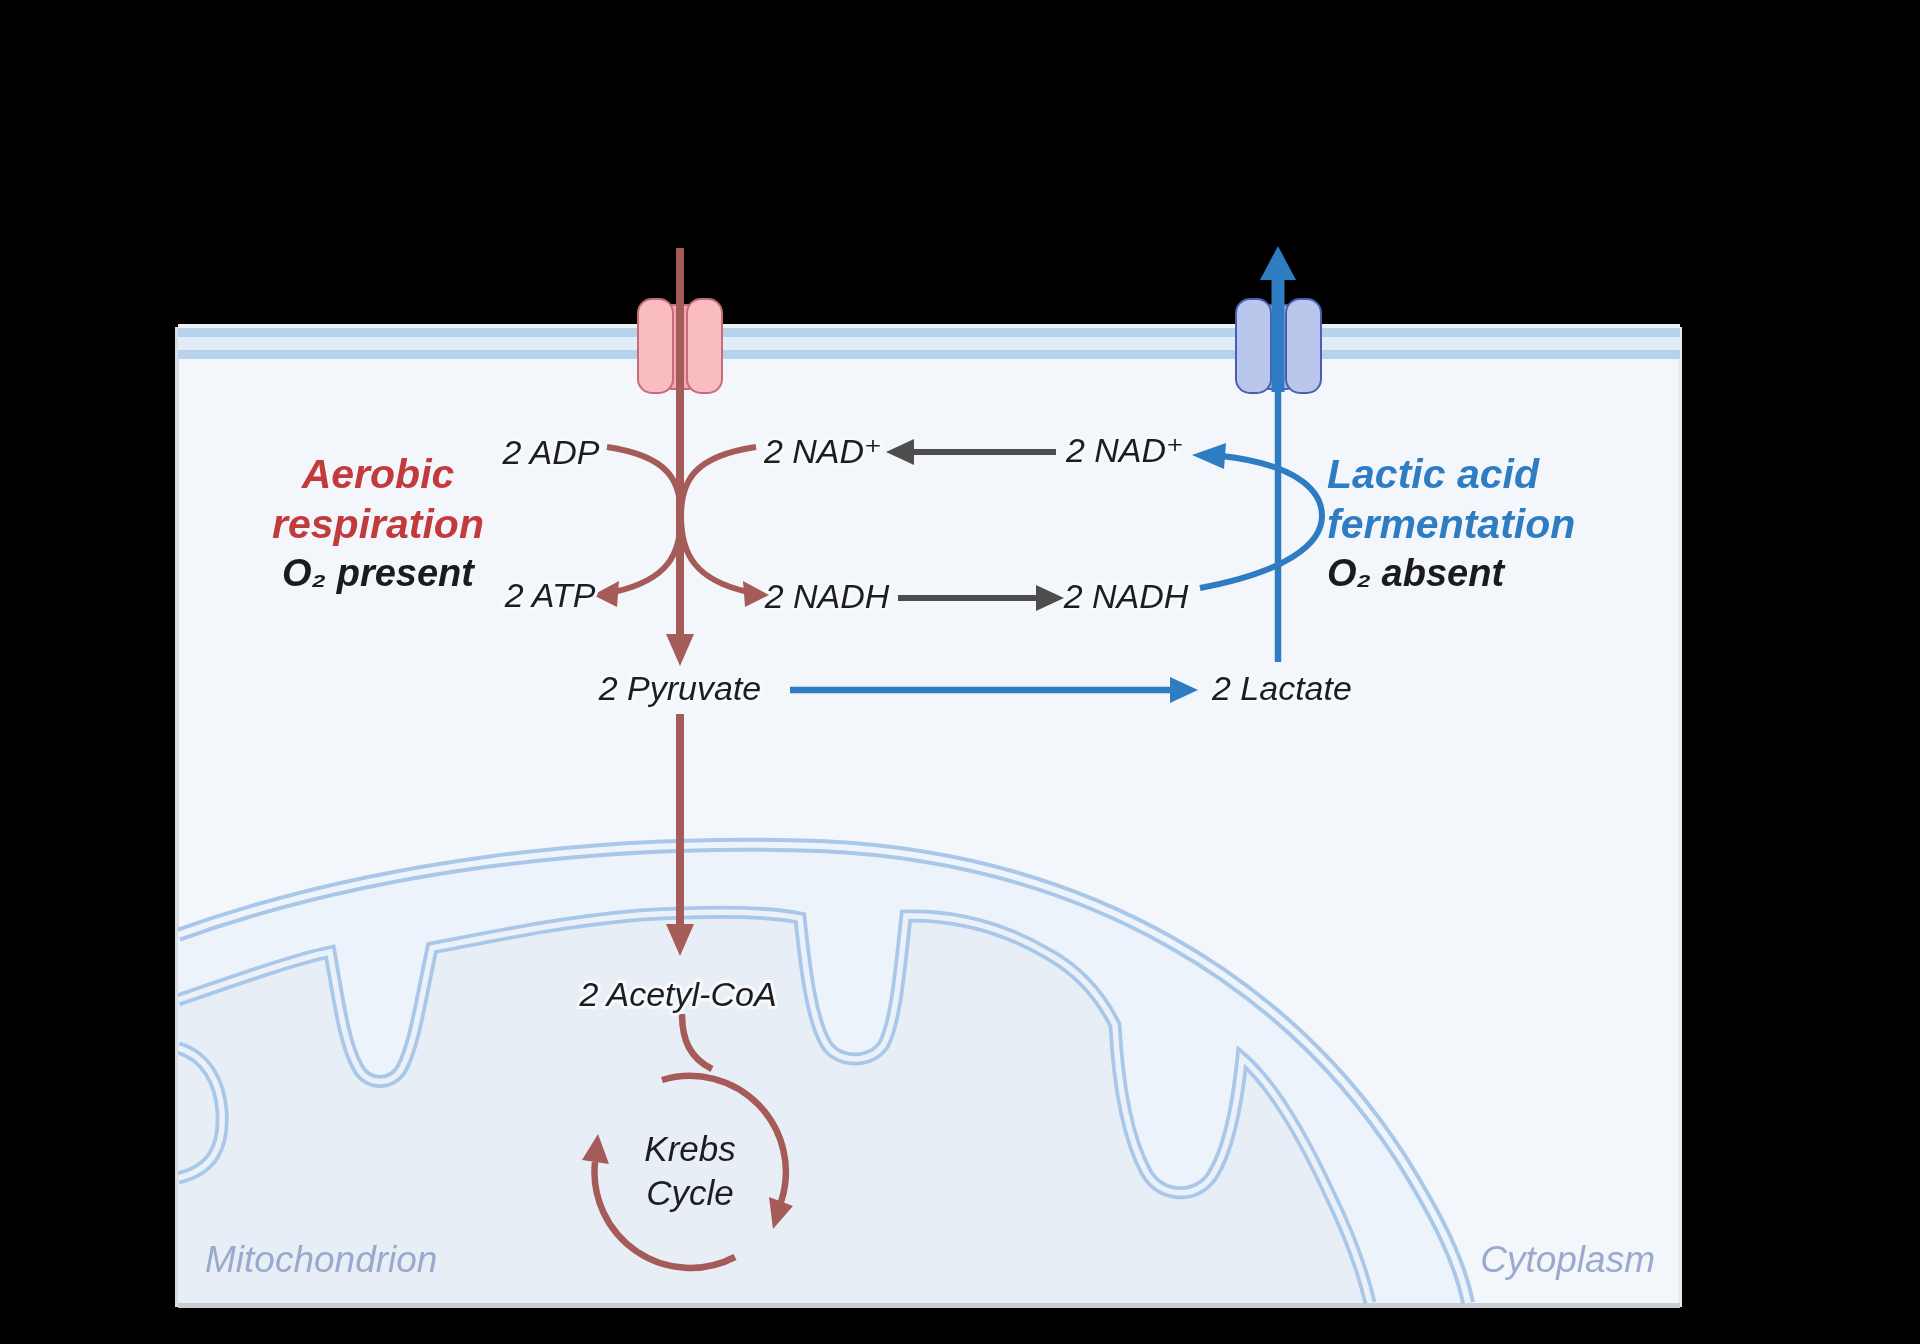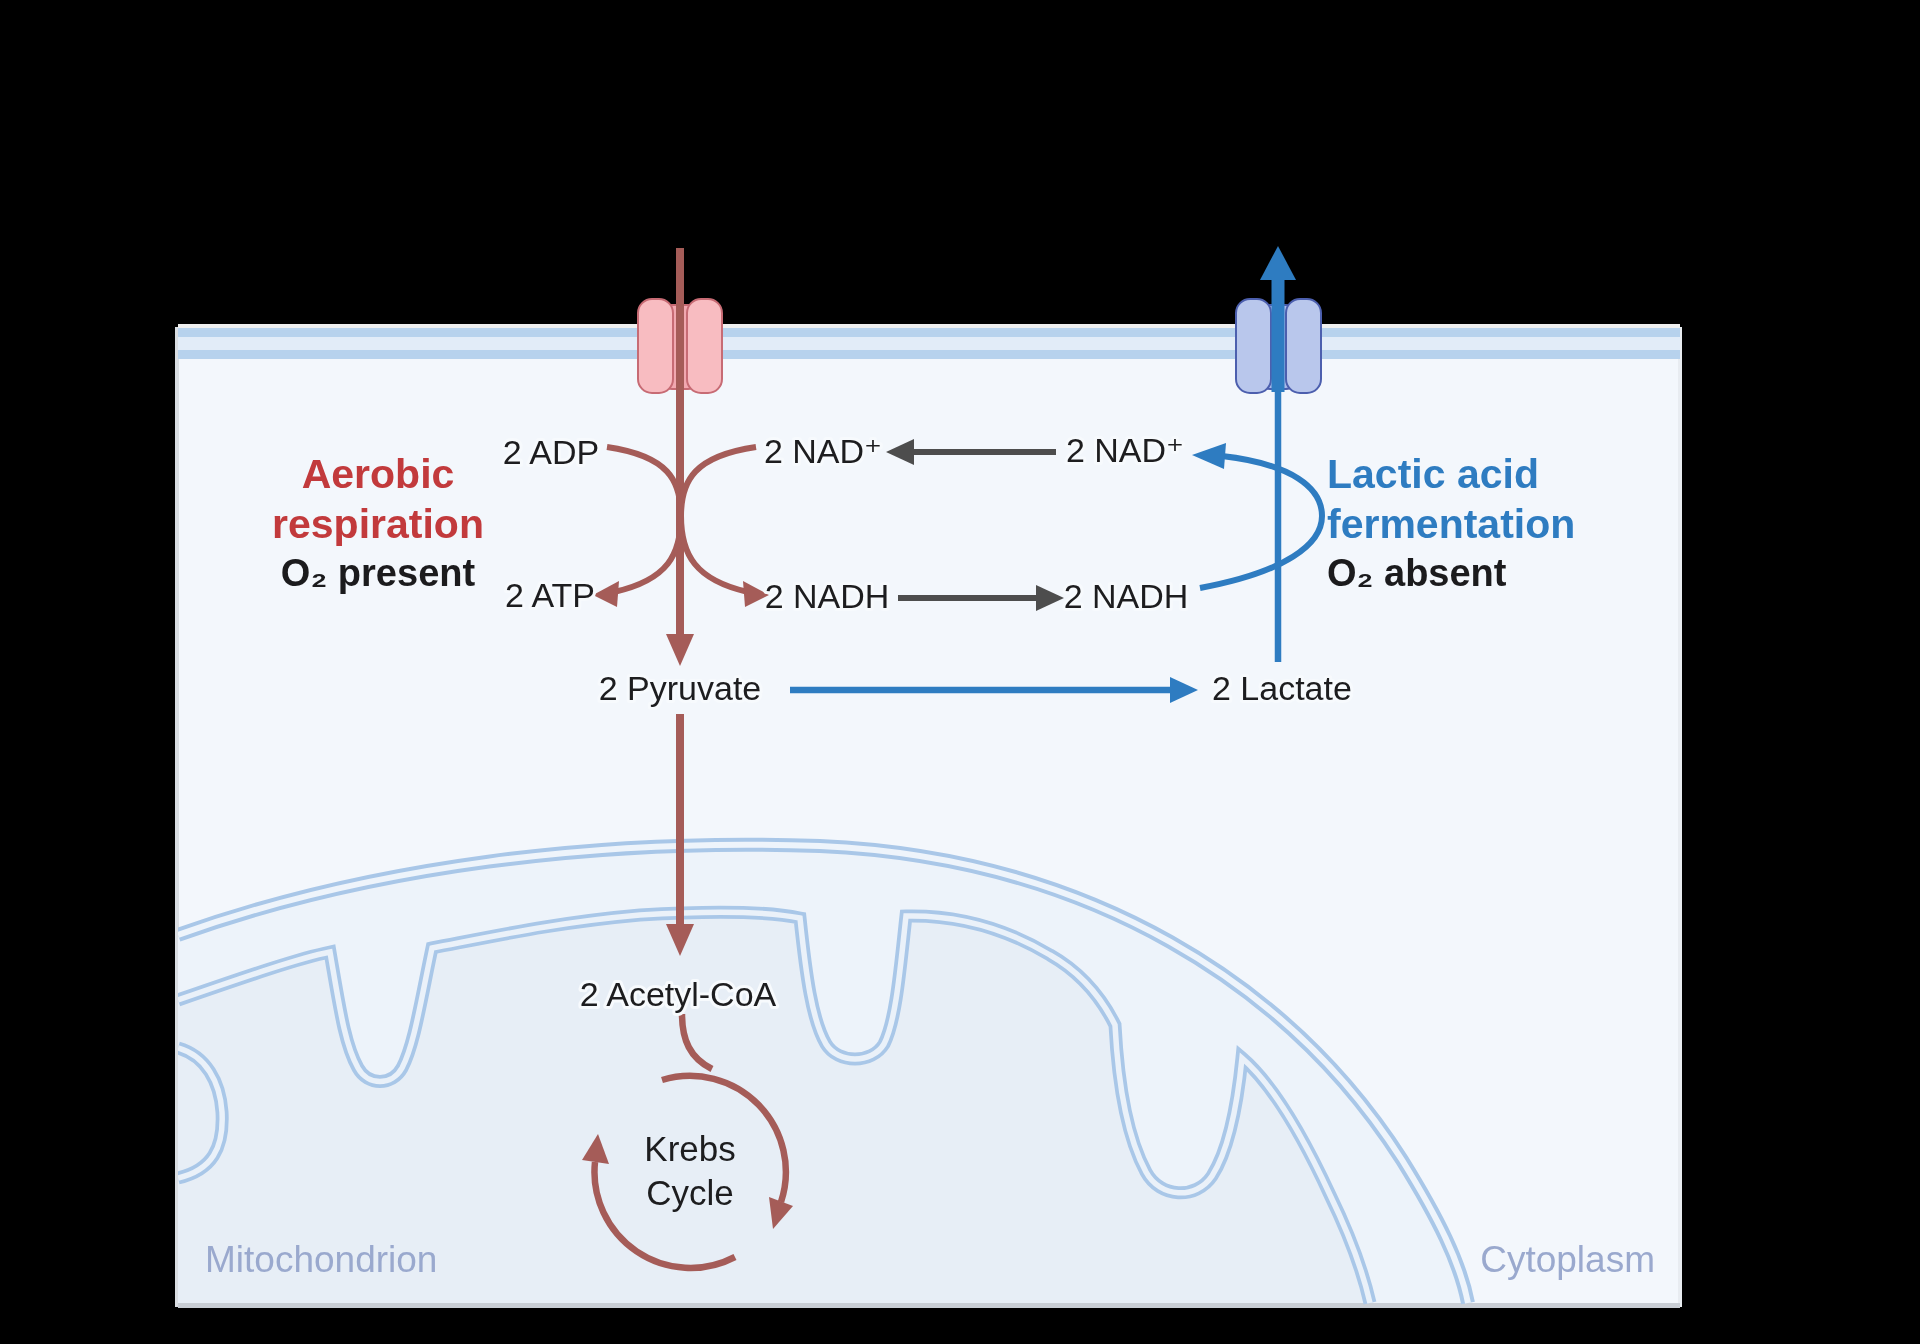--- a/index.html
+++ b/index.html
@@ -8,20 +8,21 @@
     background: #000000;
     width: 1920px;
     height: 1344px;
     overflow: hidden;
     font-family: "Liberation Sans", "DejaVu Sans", sans-serif;
   }
   #stage {
     position: relative;
     width: 1920px;
     height: 1344px;
+    font-style: italic;
   }
   svg { display: block; }
   text {
     font-family: "Liberation Sans", "DejaVu Sans", sans-serif;
     fill: #1d1d1f;
   }
   .mol-label {
     font-size: 34px;
     paint-order: stroke;
     stroke: #f7fafd;

